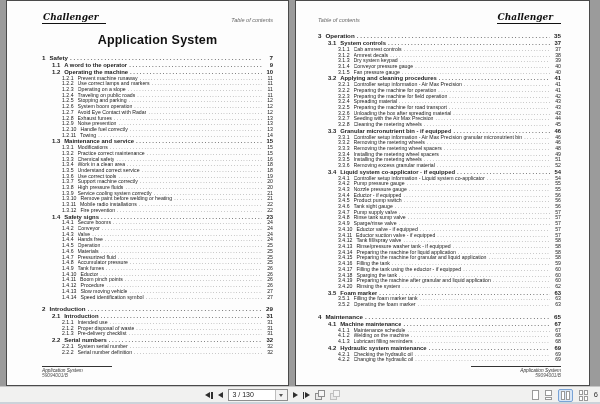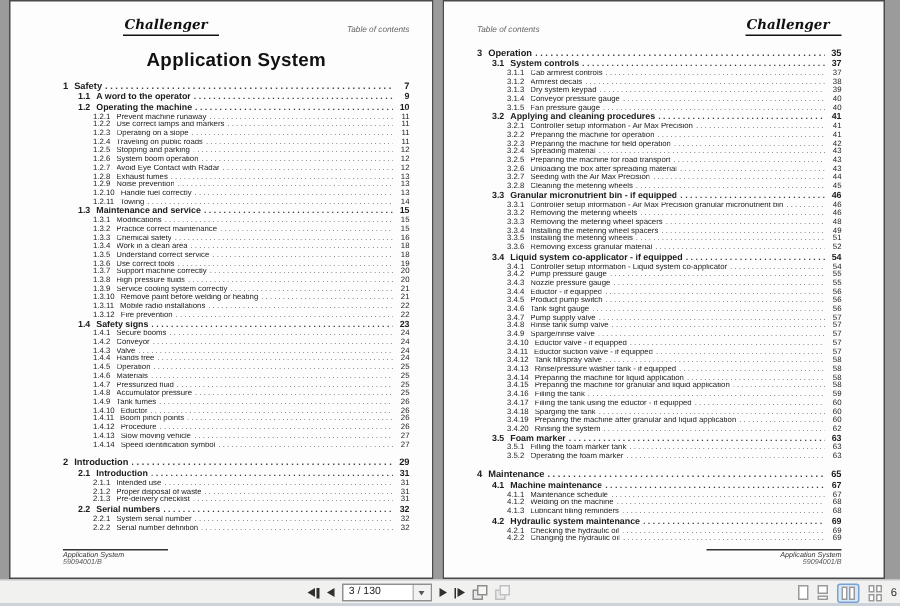--- a/index.html
+++ b/index.html
@@ -13,21 +13,21 @@
     position:absolute;top:0;height:386px;box-sizing:border-box;
     background:#fdfdfd;border:1px solid #4a4a4a;
   }
   #page-left{left:6px;width:283px;padding:10px 15px 0 35px;}
   #page-right{left:295px;width:295px;padding:10px 28px 0 22px;}
 
   .pg-head{display:flex;justify-content:space-between;align-items:flex-end;height:13px;}
   .brand{
     font-family:"DejaVu Serif",serif;font-style:italic;font-weight:bold;
     font-size:9px;color:#111;border-bottom:1px solid #111;
-    padding:0 8px 1px 1px;line-height:10px;margin-left:40px;
+    padding:0 8px 1px 1px;line-height:10px;
   }
   .toc-label{font-style:italic;font-size:5.5px;color:#666;line-height:7px;}
 
   .doc-title{text-align:center;font-weight:bold;font-size:12.5px;color:#111;margin:9px 0 7px 0;letter-spacing:.2px;}
 
   
   .toc{margin-top:2px;}
   #page-right .toc{margin-top:8px;}
   .row{display:flex;align-items:baseline;color:#1c1c1c;}
   .row .num{margin-right:4px;white-space:nowrap;}

